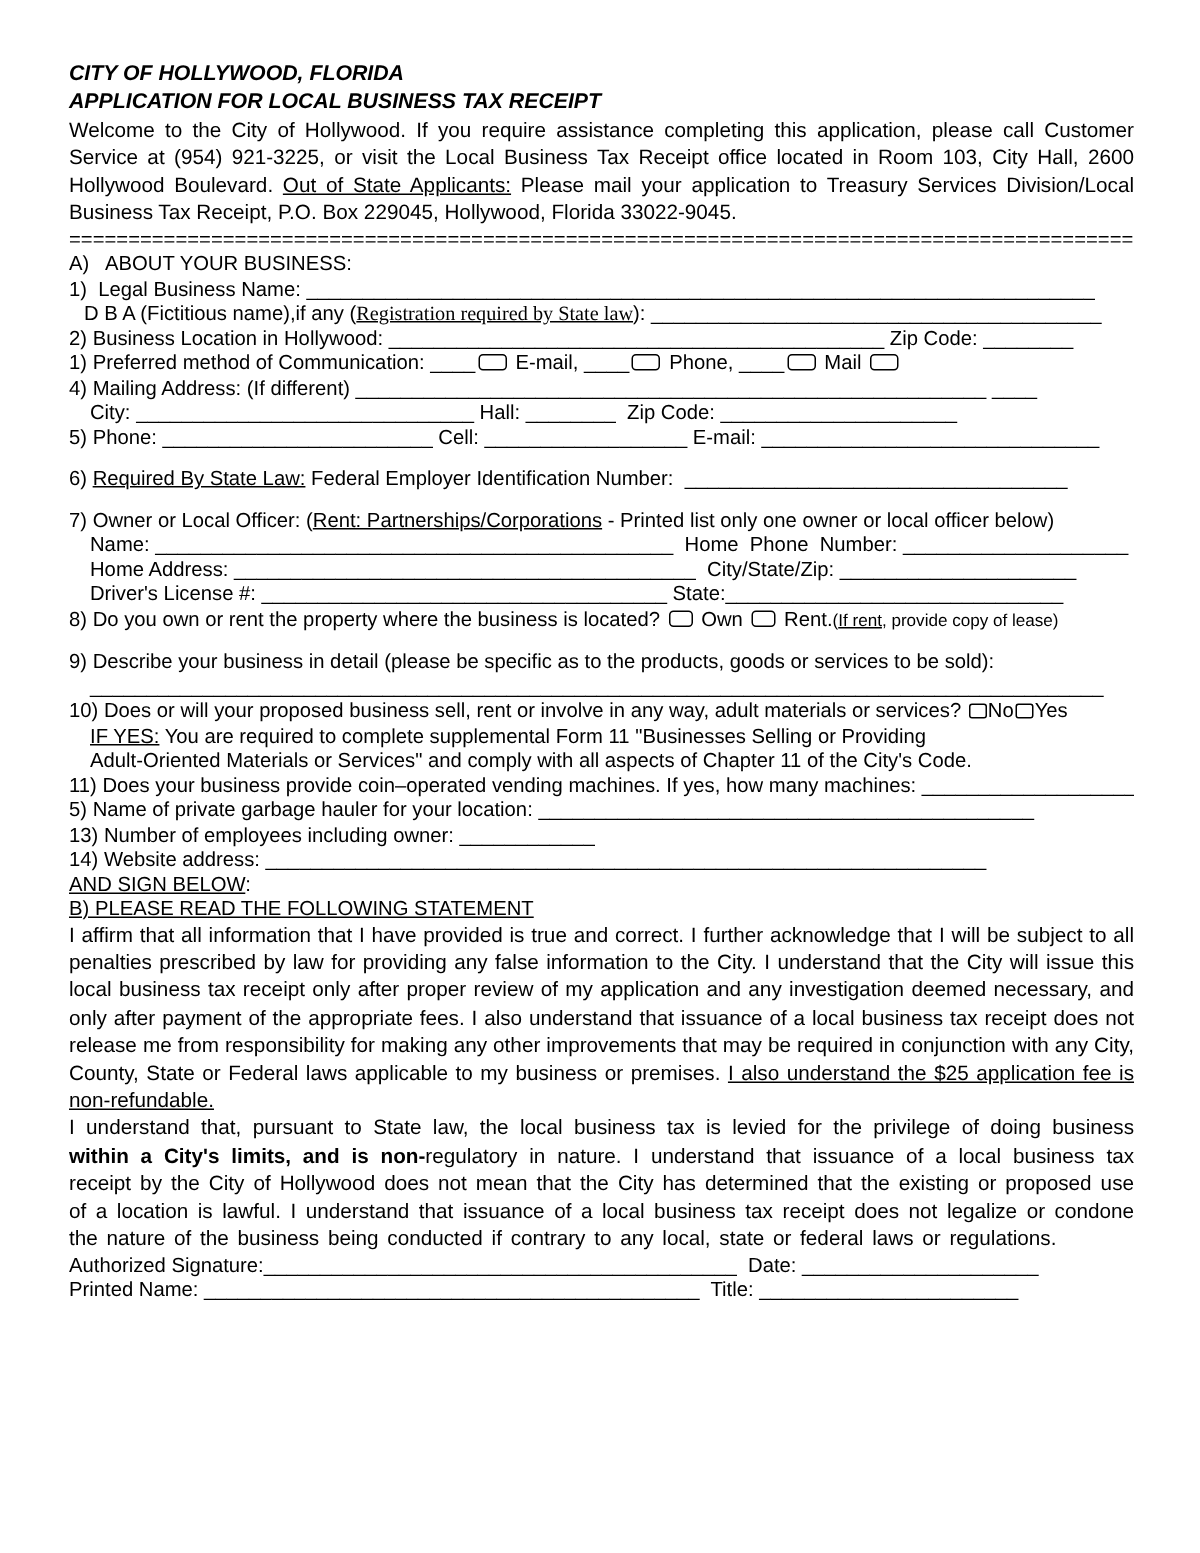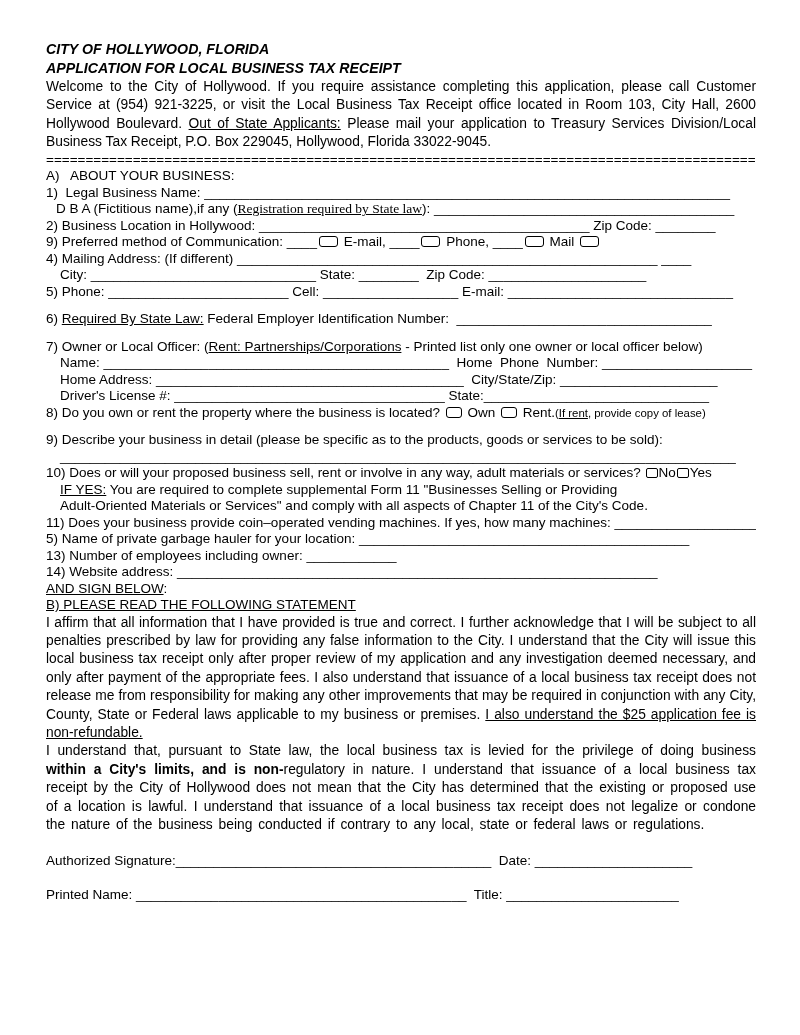--- a/index.html
+++ b/index.html
@@ -23,21 +23,21 @@
   .ind-sm { padding-left: 10px; }
   .checkbox {
     display: inline-block; width: 19px; height: 11px;
     border: 1.5px solid #000; border-radius: 3px;
     margin: 0 2px; vertical-align: -1px; background: #fff;
   }
   .checkbox.mid { width: 16px; }
   .checkbox.small { width: 12px; height: 10px; border-radius: 2px; margin: 0 1px; }
   .gap-sm { margin-top: 11px; }
   .gap-md { }
-  .gap-lg { margin-top: 18px; }
+  .gap-lg { }
 </style>
 </head>
 <body>
 
 <div class="page">
 
   <div class="title">CITY OF HOLLYWOOD, FLORIDA</div>
   <div class="title">APPLICATION FOR LOCAL BUSINESS TAX RECEIPT</div>
 
   <div class="para"><span>Welcome to the City of Hollywood.  If you require assistance completing this application, please call Customer Service at (954) 921-3225, or visit the Local Business Tax Receipt office located in Room 103, City Hall, 2600 Hollywood Boulevard.  </span><span class="u">Out of State Applicants:</span><span> Please mail your application to Treasury Services Division/Local Business Tax Receipt, P.O. Box 229045, Hollywood, Florida 33022-9045.</span></div>
@@ -45,25 +45,25 @@
   <div class="line">==========================================================================================</div>
 
   <div class="line">A)   ABOUT YOUR BUSINESS:</div>
 
   <div class="line">1)  Legal Business Name: ______________________________________________________________________</div>
 
   <div class="line ind-sm"><span>D B A (Fictitious name),if any (</span><span class="u serif">Registration required by State law</span><span>): ________________________________________</span></div>
 
   <div class="line">2) Business Location in Hollywood: ____________________________________________ Zip Code: ________</div>
 
-  <div class="line"><span>9) Preferred method of Communication: ____</span><span class="checkbox"></span><span> E-mail, ____</span><span class="checkbox"></span><span> Phone, ____</span><span class="checkbox"></span><span> Mail </span><span class="checkbox"></span></div>
+  <div class="line"><span>1) Preferred method of Communication: ____</span><span class="checkbox"></span><span> E-mail, ____</span><span class="checkbox"></span><span> Phone, ____</span><span class="checkbox"></span><span> Mail </span><span class="checkbox"></span></div>
 
   <div class="line">4) Mailing Address: (If different) ________________________________________________________ ____</div>
 
-  <div class="line ind">City: ______________________________ State: ________  Zip Code: _____________________</div>
+  <div class="line ind">City: ______________________________ Hall: ________  Zip Code: _____________________</div>
 
   <div class="line">5) Phone: ________________________ Cell: __________________ E-mail: ______________________________</div>
 
   <div class="line gap-sm"><span>6) </span><span class="u">Required By State Law:</span><span> Federal Employer Identification Number:  __________________________________</span></div>
 
   <div class="line gap-sm"><span>7) Owner or Local Officer: (</span><span class="u">Rent: Partnerships/Corporations</span><span> - Printed list only one owner or local officer below)</span></div>
 
   <div class="line ind">Name: ______________________________________________  Home  Phone  Number: ____________________</div>
 
   <div class="line ind">Home Address: _________________________________________  City/State/Zip: _____________________</div>

